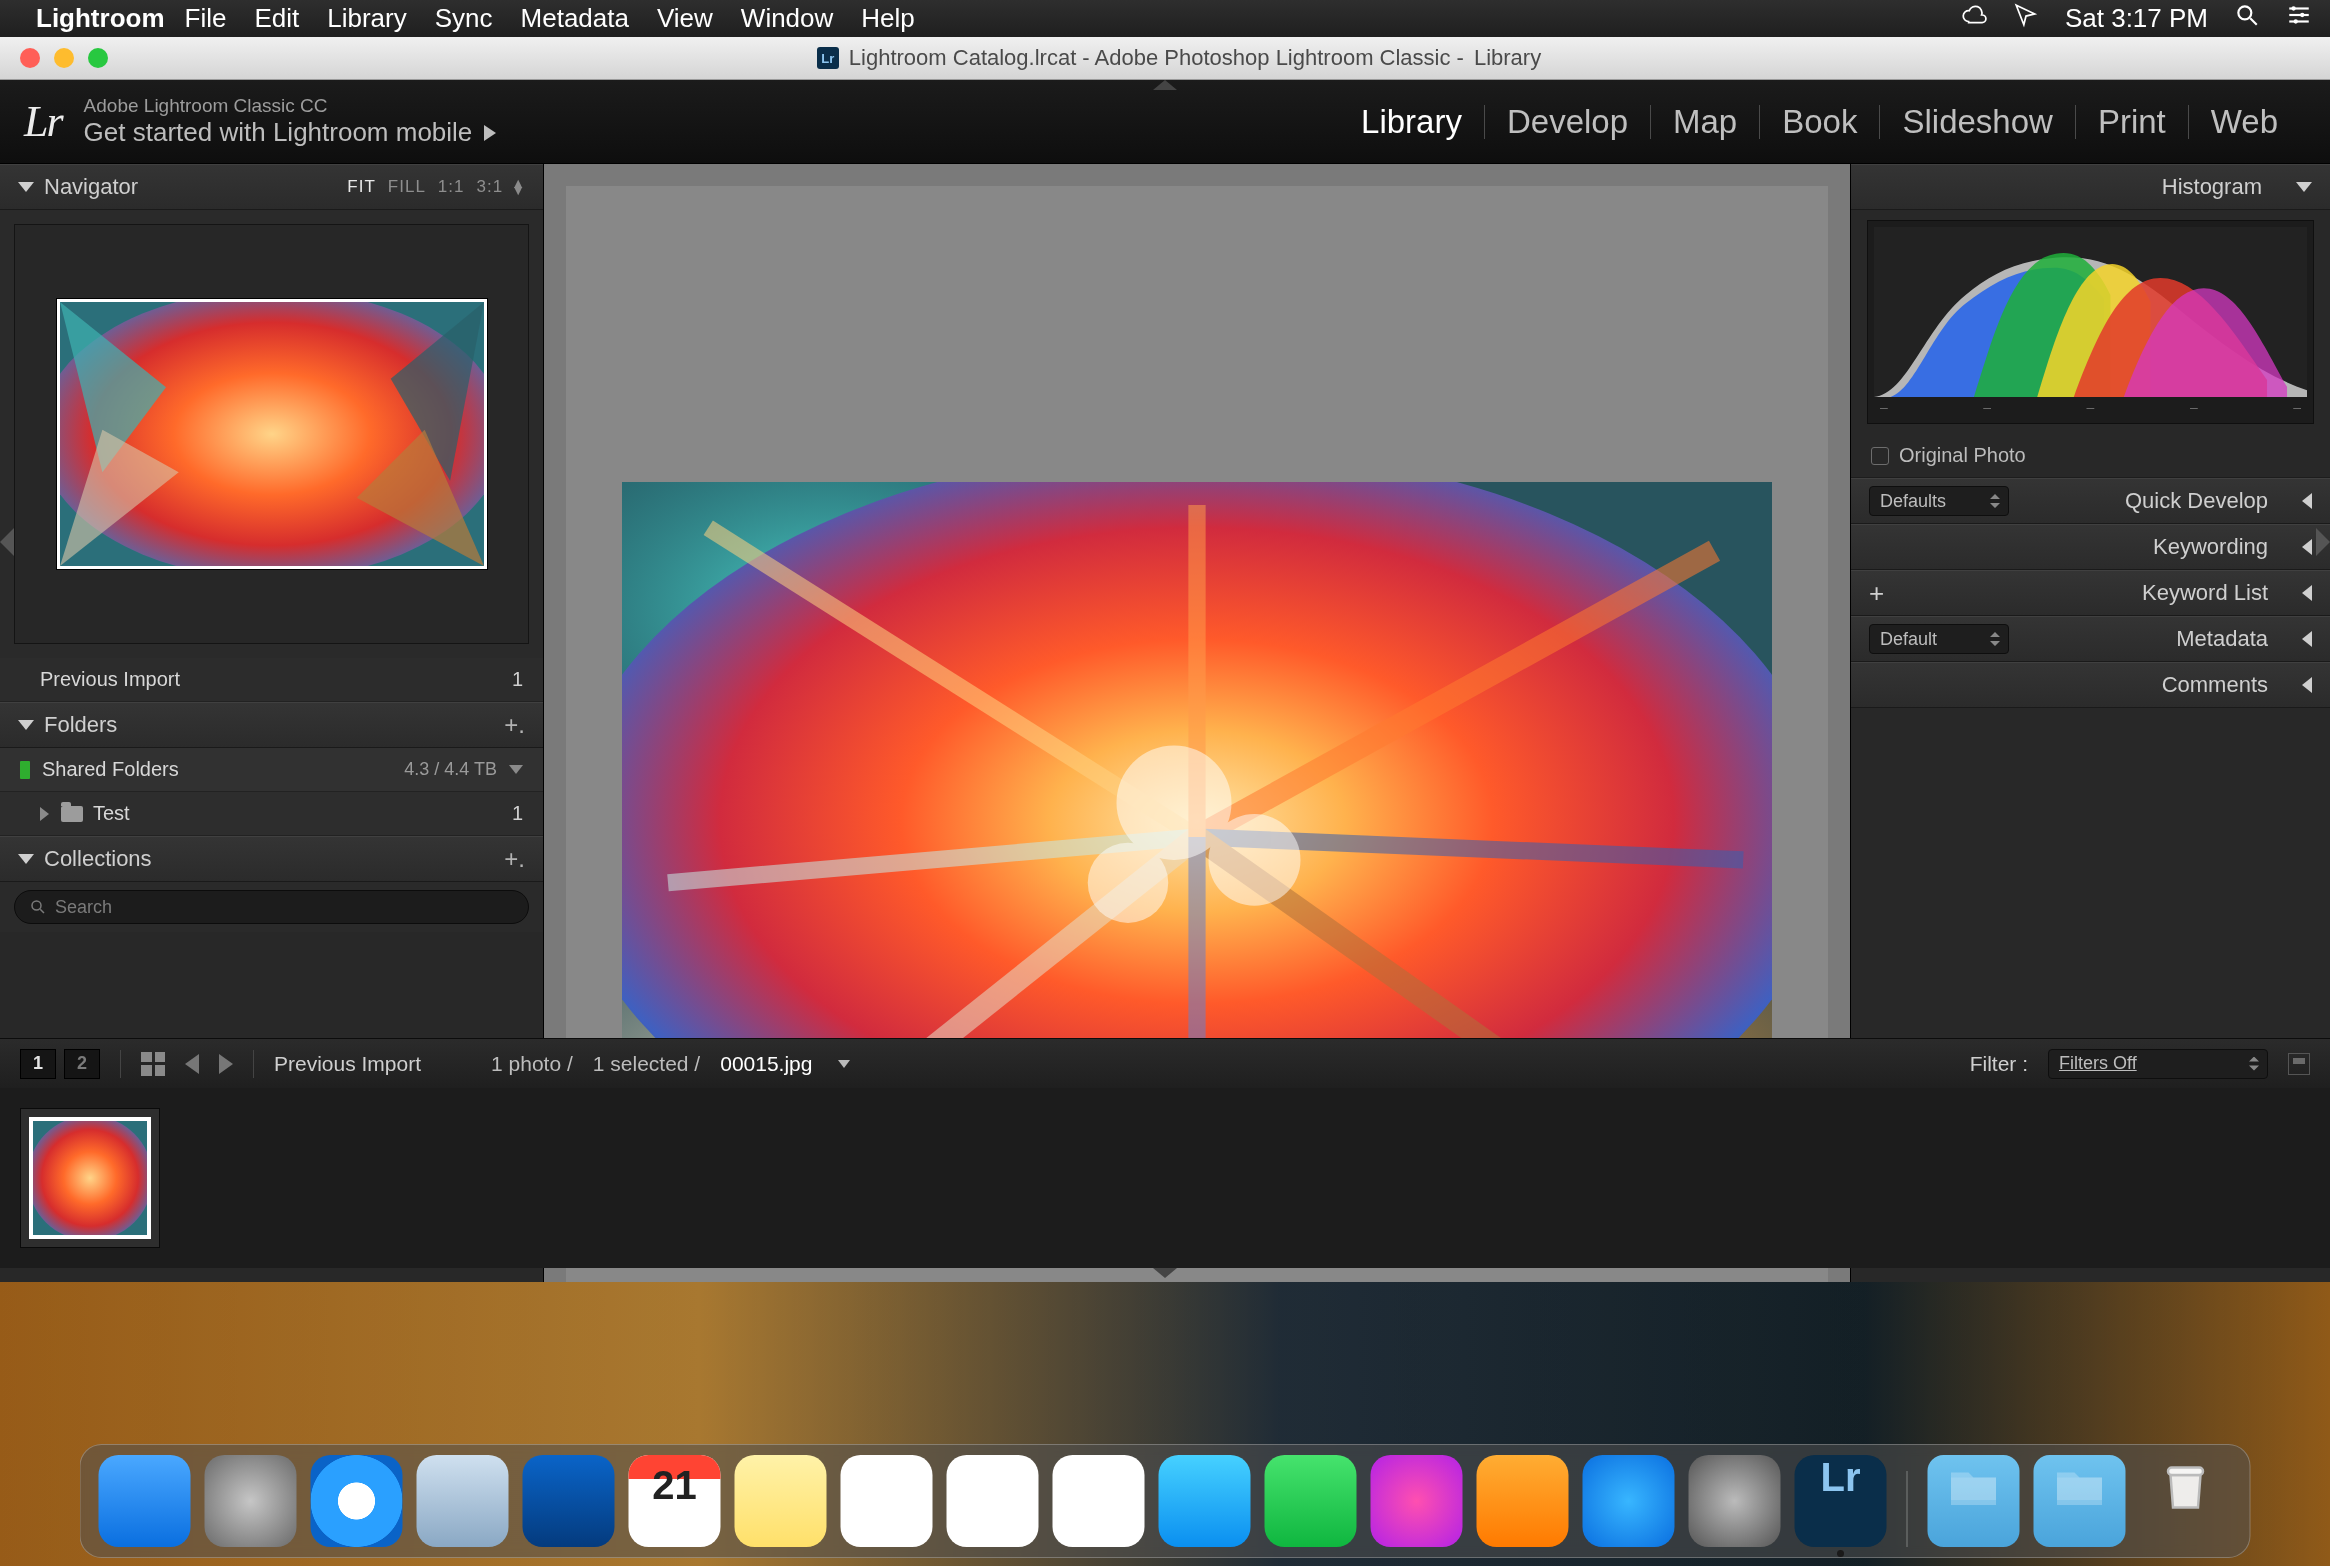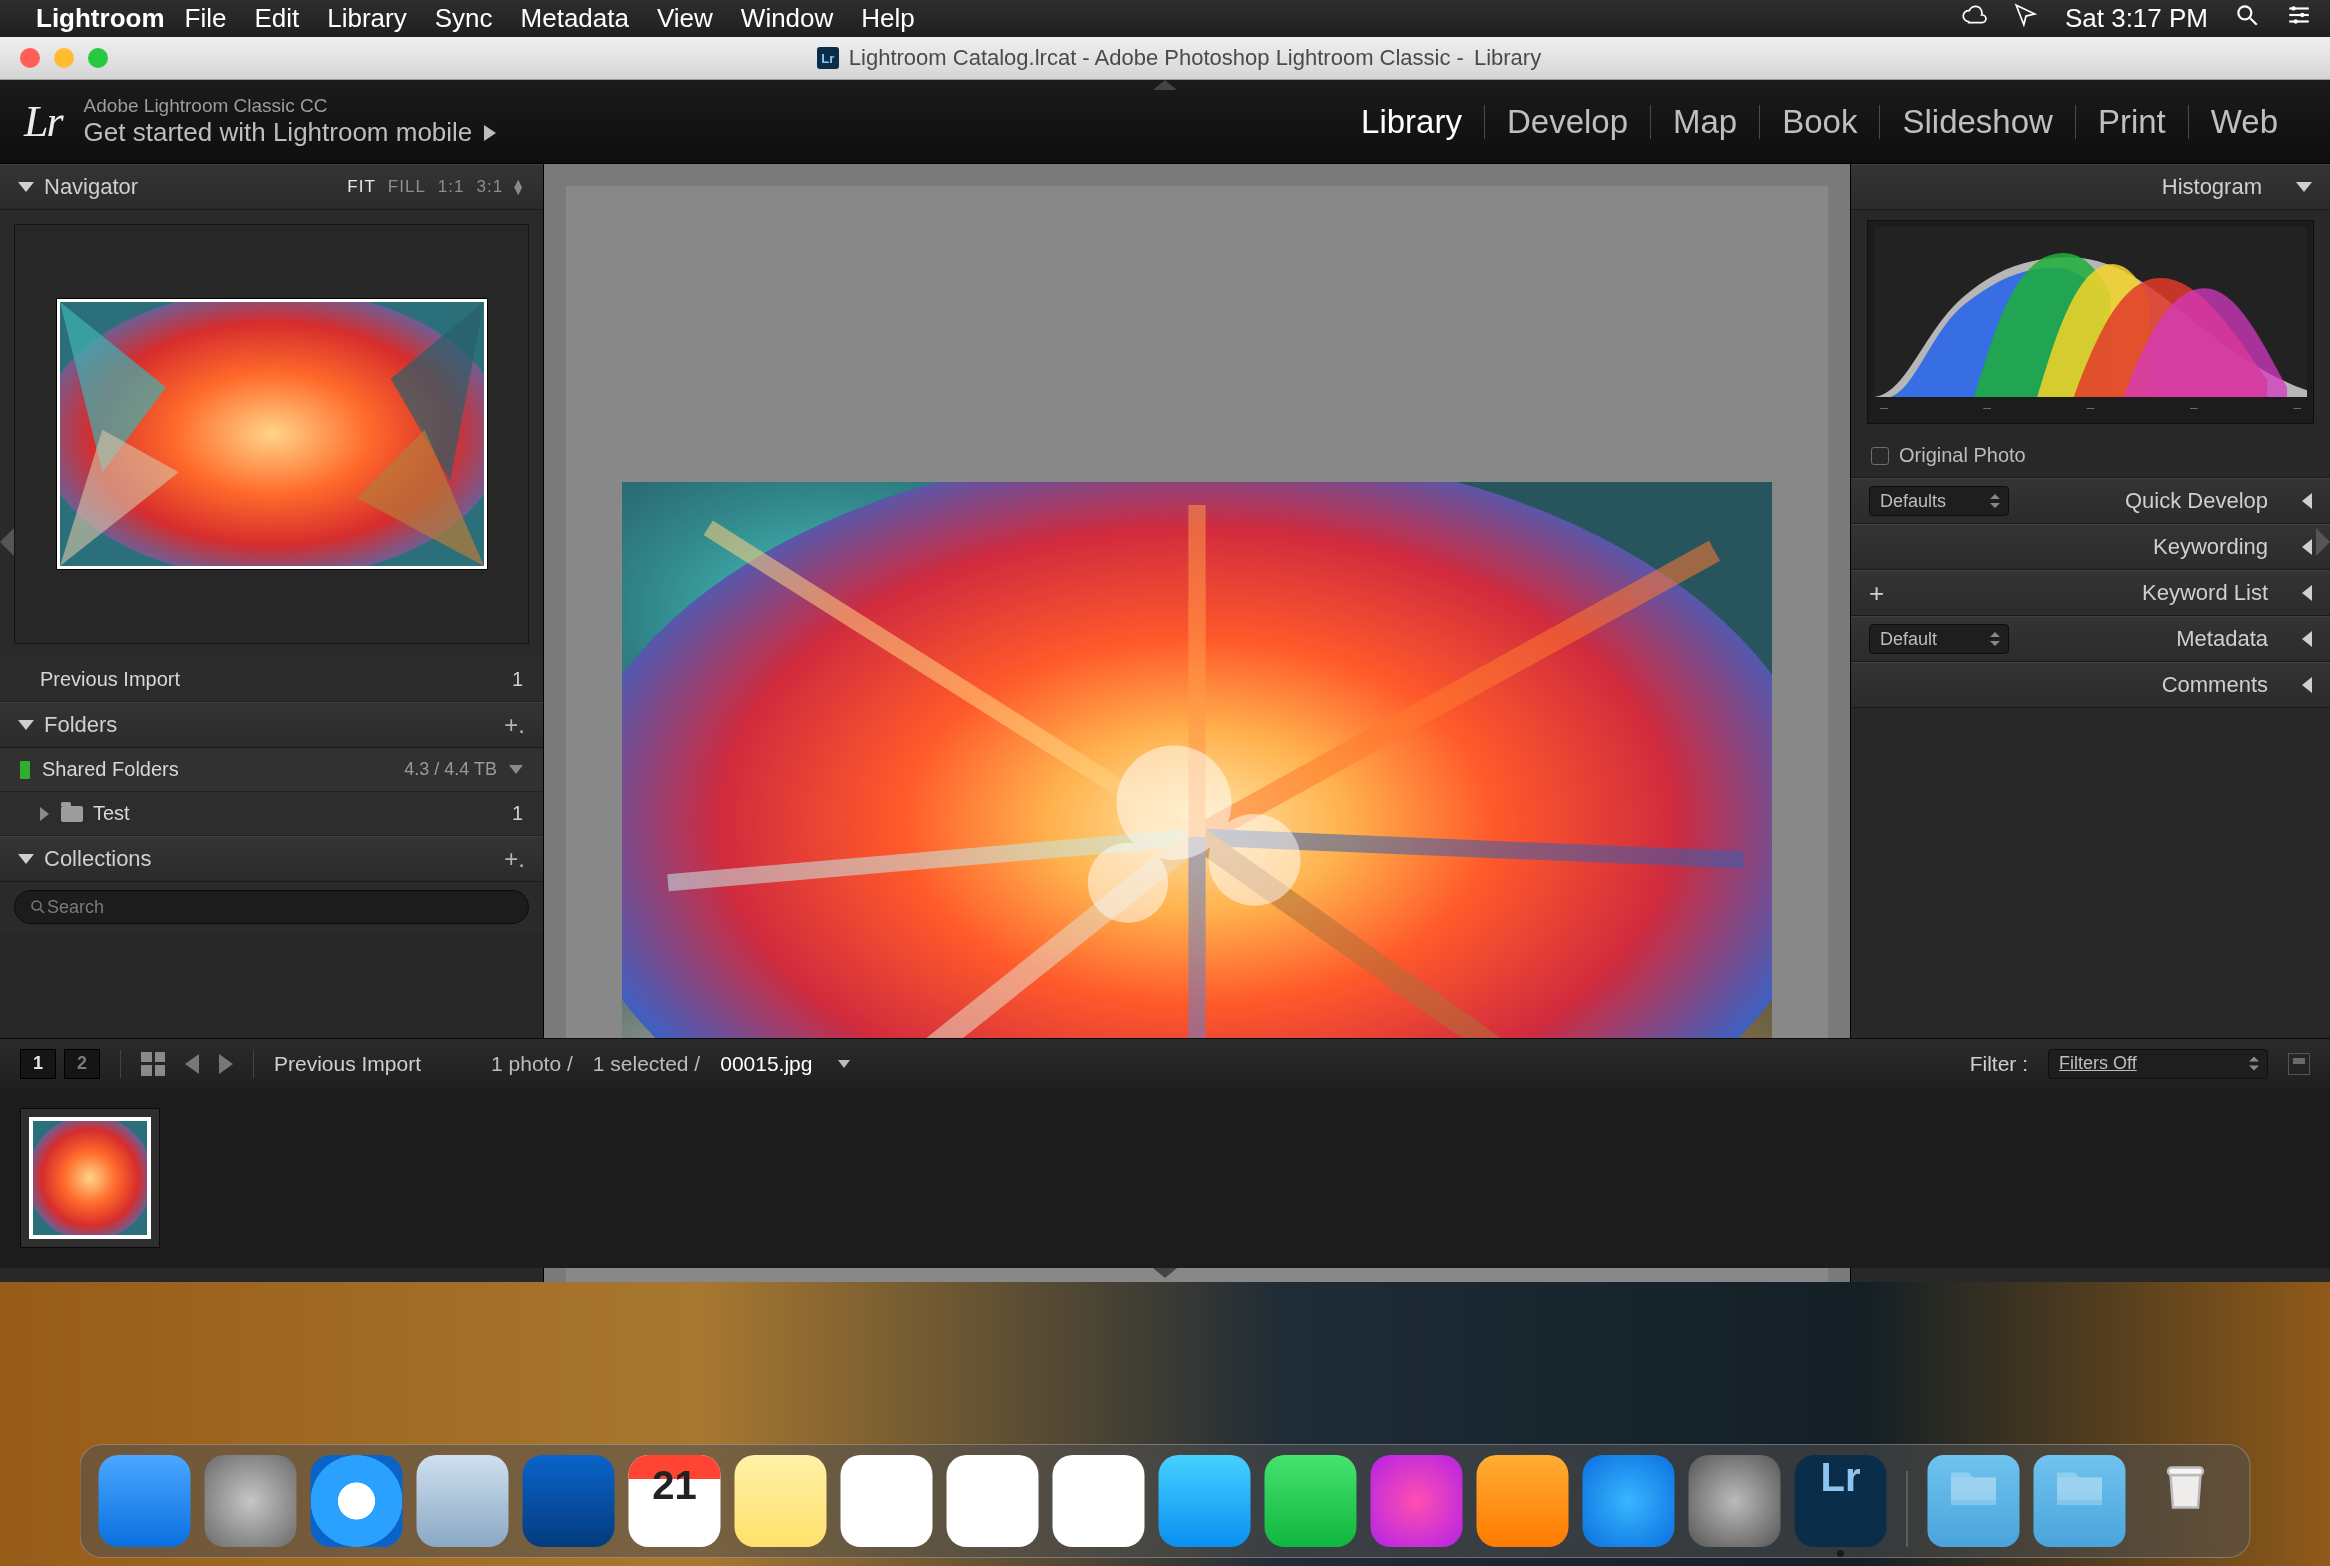--- a/index.html
+++ b/index.html
@@ -86,21 +86,21 @@
   .list-row.sub { padding-left:40px; background:#2d2d2d; font-size:20px; }
   .list-row .grow { flex:1; }
   .list-row .count { color:#d0d0d0; }
   .list-row .disk { color:#9a9a9a; font-size:18px; }
   .list-row .vol-dot { width:10px; height:18px; background:#2fae2f; margin-right:12px; border-radius:1px;}
   .list-row .tri-right { width:0; height:0; border-top:7px solid transparent; border-bottom:7px solid transparent; border-left:9px solid #8a8a8a; margin-right:12px;}
   .list-row .tri-down-sm { width:0; height:0; border-left:7px solid transparent; border-right:7px solid transparent; border-top:9px solid #8a8a8a; margin-left:12px;}
   .list-row .folder-icon { width:22px; height:16px; background:#9c9c9c; border-radius:2px; margin-right:10px; position:relative;}
   .list-row .folder-icon::before { content:''; position:absolute; top:-4px; left:0; width:10px; height:4px; background:#9c9c9c; border-radius:2px 2px 0 0;}
   .search-row { padding:8px 14px; background:#2a2a2a;}
-  .search-box { height:34px; background:#1c1c1c; border:1px solid #0c0c0c; border-radius:17px; display:flex; align-items:center; padding:0 14px; color:#7a7a7a; font-size:18px; }
+  .search-box { height:34px; background:#1c1c1c; border:1px solid #0c0c0c; border-radius:17px; display:flex; align-items:center; padding:0 14px; color:#7a7a7a; font-size:18px; gap:8px;}
   .search-box svg { width:18px; height:18px; stroke:#7a7a7a; fill:none; stroke-width:2;}
 
   
   .left-buttons { display:flex; gap:12px; padding:12px; border-top:1px solid #141414; background:linear-gradient(#2b2b2b,#232323);}
   .lg-btn { flex:1; height:46px; background:linear-gradient(#3a3a3a,#2c2c2c); border:1px solid #151515; border-radius:6px; color:#e2e2e2; font-size:22px; display:flex; align-items:center; justify-content:center;}
 
   
   .canvas-wrap { flex:1; margin:22px; background:#888; position:relative; display:flex; align-items:center; justify-content:center;}
   .loupe-img { width:1150px; height:710px; }
 

